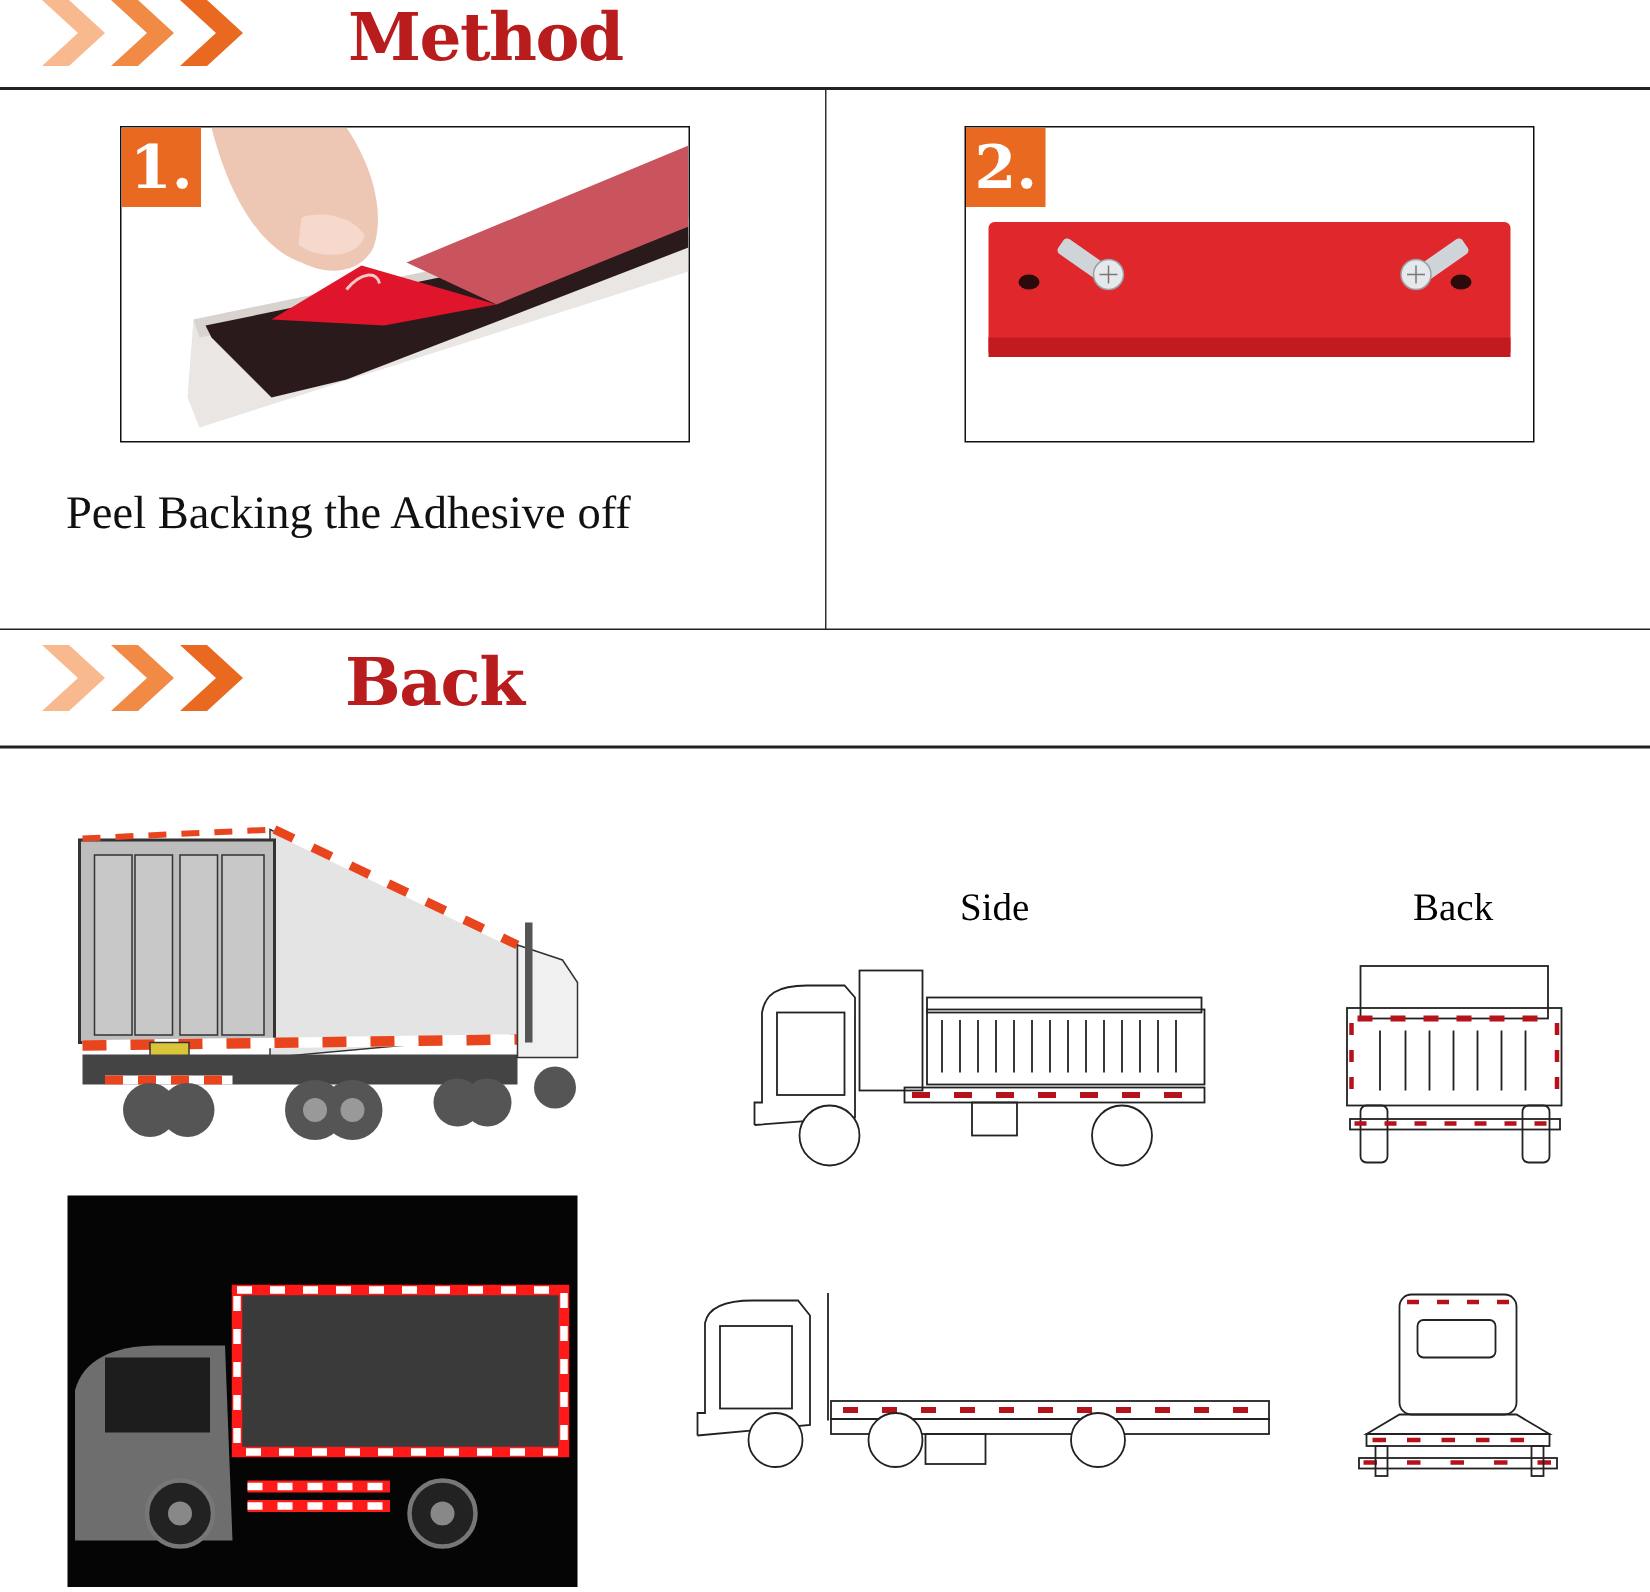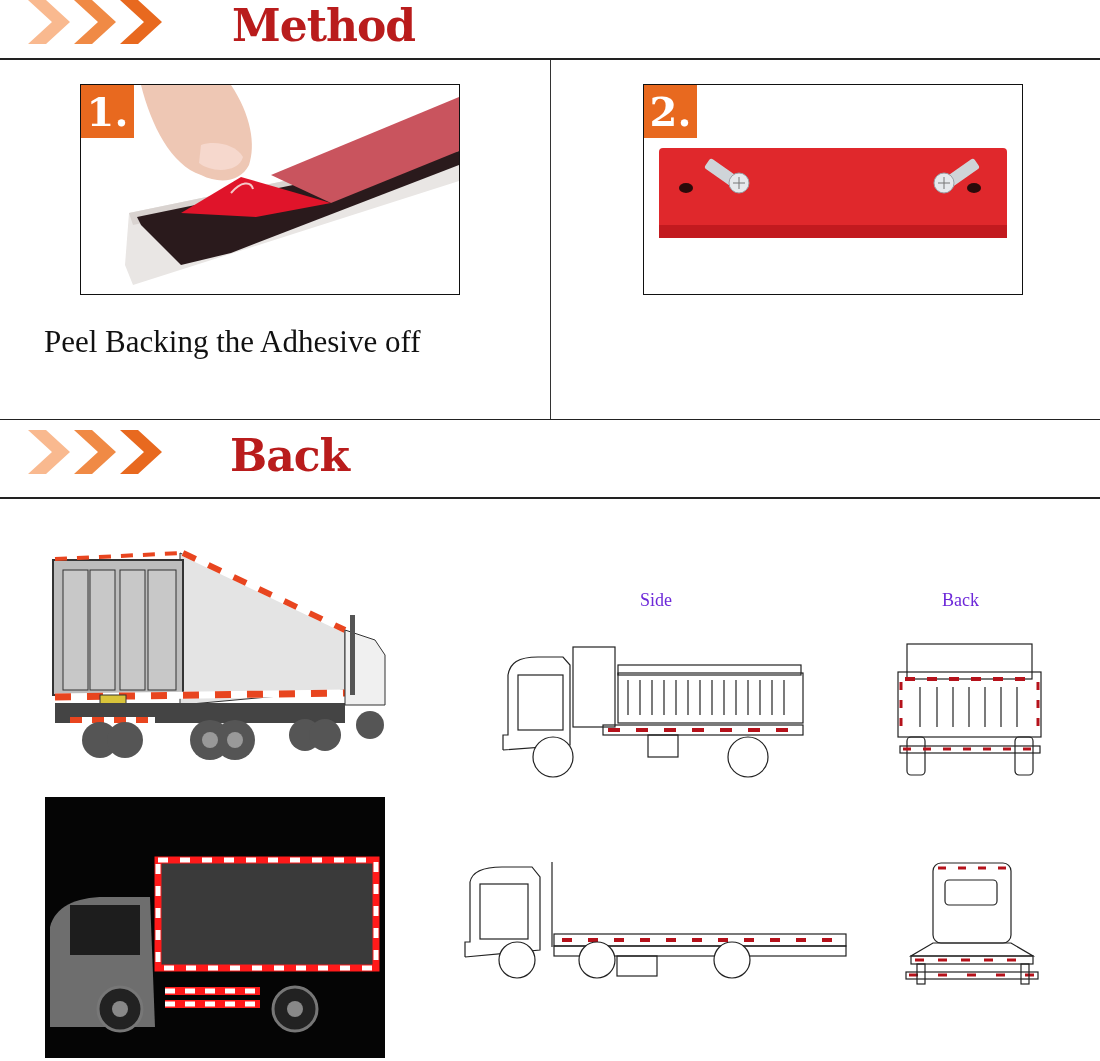--- a/index.html
+++ b/index.html
@@ -7,21 +7,21 @@
   .abs { position: absolute; }
   .header { left: 0; width: 1100px; height: 60px; }
   .chevrons { position: absolute; left: 28px; top: 0; height: 60px; display: flex; gap: 4px; }
   .chev { width: 42px; height: 44px; }
   .title { position: absolute; font-family: "DejaVu Serif", serif; font-weight: bold; color: #b91c1c; font-size: 44px; letter-spacing: -1px; }
   .hline { position: absolute; left: 0; width: 1100px; height: 2px; background: #222; }
   .vline { position: absolute; width: 1px; background: #333; }
   .frame { position: absolute; border: 1px solid #111; background: #fff; overflow: hidden; }
   .badge { position: absolute; left: 0; top: 0; width: 53px; height: 53px; background: #e8691f; color: #fff; font-family: "DejaVu Serif", serif; font-weight: bold; font-size: 40px; line-height: 53px; text-align: center; }
   .caption { position: absolute; font-family: "Liberation Serif", serif; font-size: 31px; line-height: 34px; color: #111; }
-  .label { position: absolute; font-family: "Liberation Serif", serif; font-size: 18px; color: #6d28d9; }
+  .label { position: absolute; font-family: "Liberation Serif", serif; font-size: 26px; color: #000000; }
 </style>
 </head>
 <body>
 
 <div class="abs header" style="top:0">
   <div class="chevrons">
     <svg class="chev" viewBox="0 0 42 44">
         <polygon points="0,0 18,0 42,22 18,44 0,44 24,22" fill="#f9b98f"></polygon>
       </svg>
     <svg class="chev" viewBox="0 0 42 44">

